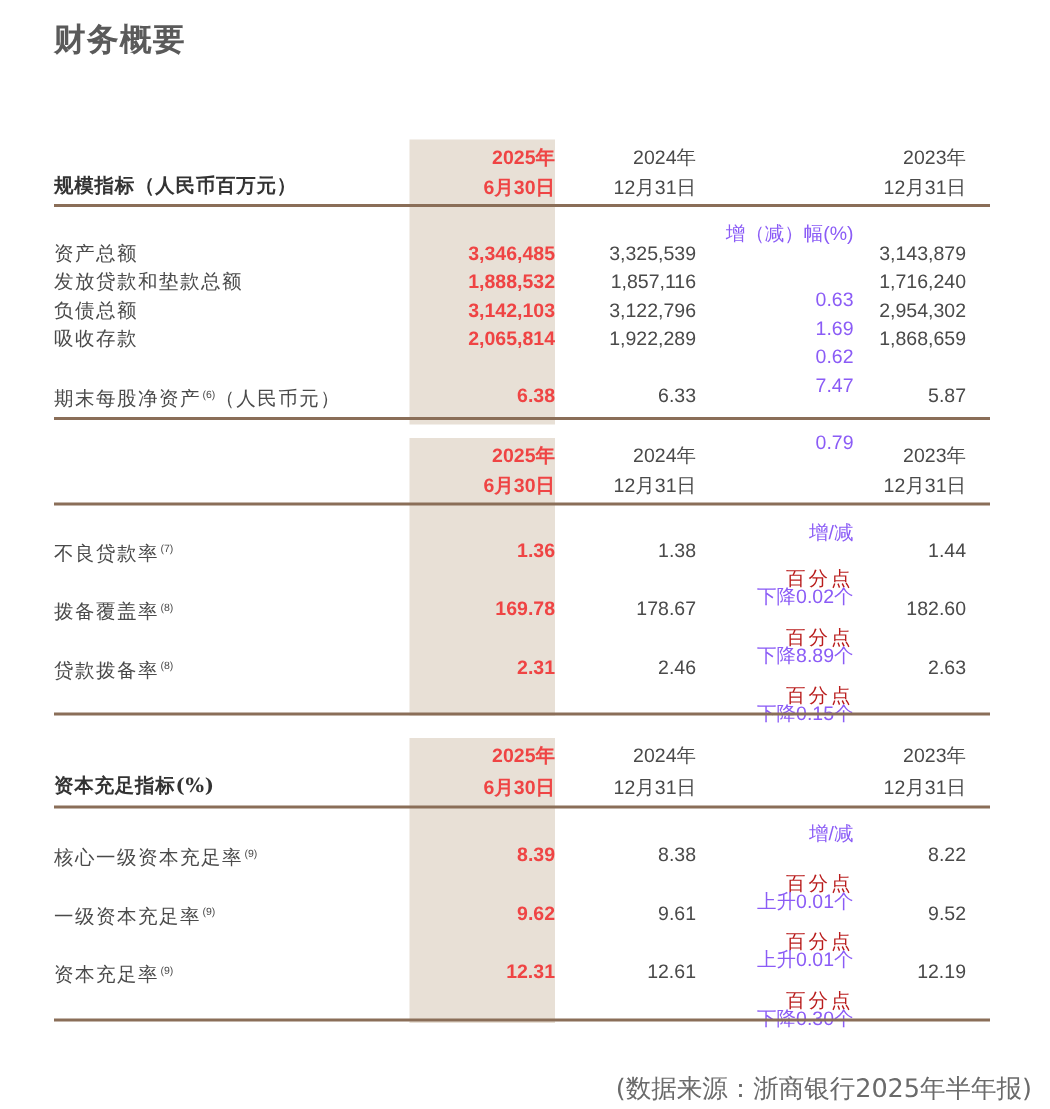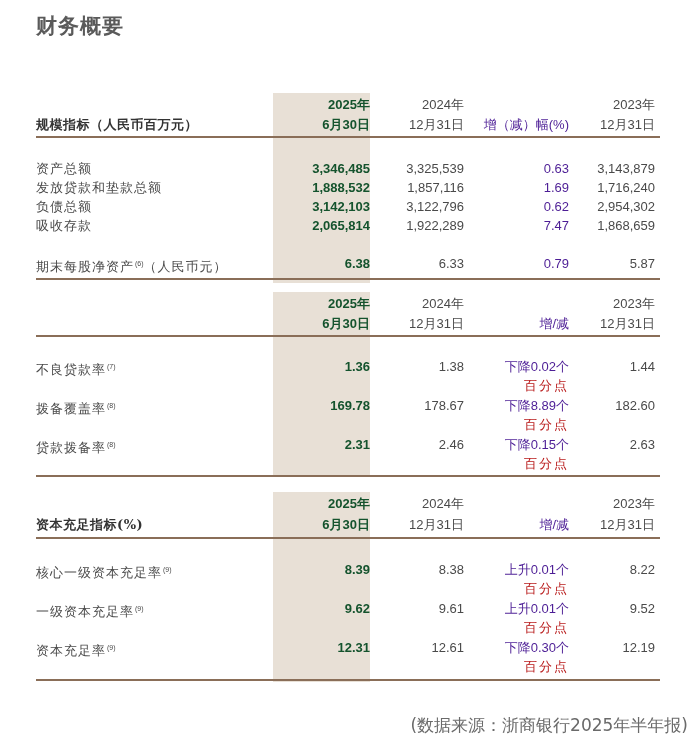--- a/index.html
+++ b/index.html
@@ -13,24 +13,24 @@
     font-family: Liberation Serif, serif; font-weight: bold; font-size: 21px;
     color: #5a5a5a; letter-spacing: 1px;
   }
   .section { position: absolute; left: 36px; width: 624px; }
   .hl {
     position: absolute; left: 237px; width: 97px; background: #e8e0d6; z-index: 0;
   }
   .row { position: absolute; left: 0; width: 624px; height: 20px; z-index: 1; }
   .cell { position: absolute; top: 0; font-size: 13px; line-height: 20px; white-space: nowrap; }
   .label { left: 0; color: #4a4a4a; letter-spacing: 1px; }
-  .c1 { right: 290px; text-align: left; font-weight: bold; color: #14532d; }
+  .c1 { right: 290px; text-align: left; font-weight: bold; color: #ef4444; }
   .c2 { right: 196px; text-align: right; color: #4a4a4a; }
-  .c3 { right: 91px; text-align: right; color: #4c1d95; }
-  .c4 { right: 5px; text-align: right; color: #4a4a4a; }
+  .c3 { right: 91px; text-align: right; color: #8b5cf6; margin-top: 31px; }
+  .c4 { right: 16px; text-align: right; color: #4a4a4a; }
   .hdr-label { font-family: "DejaVu Serif", serif; font-weight: bold; color: #333; font-size: 13px; letter-spacing: 0.5px; }
   .rule { position: absolute; left: 0; width: 624px; height: 2px; background: #8a6e58; z-index: 2; }
   .sup { font-size: 7px; vertical-align: super; margin-left: 1px; letter-spacing: 0; }
   .sub-line { position: absolute; right: 91px; font-size: 13px; line-height: 20px; color: #b91c1c; letter-spacing: 2px; }
   .source {
     position: absolute; right: 12px; top: 714px; font-size: 17px; color: #6a6a6a;
     font-family: "DejaVu Sans", sans-serif;
   }
 </style>
 </head>

